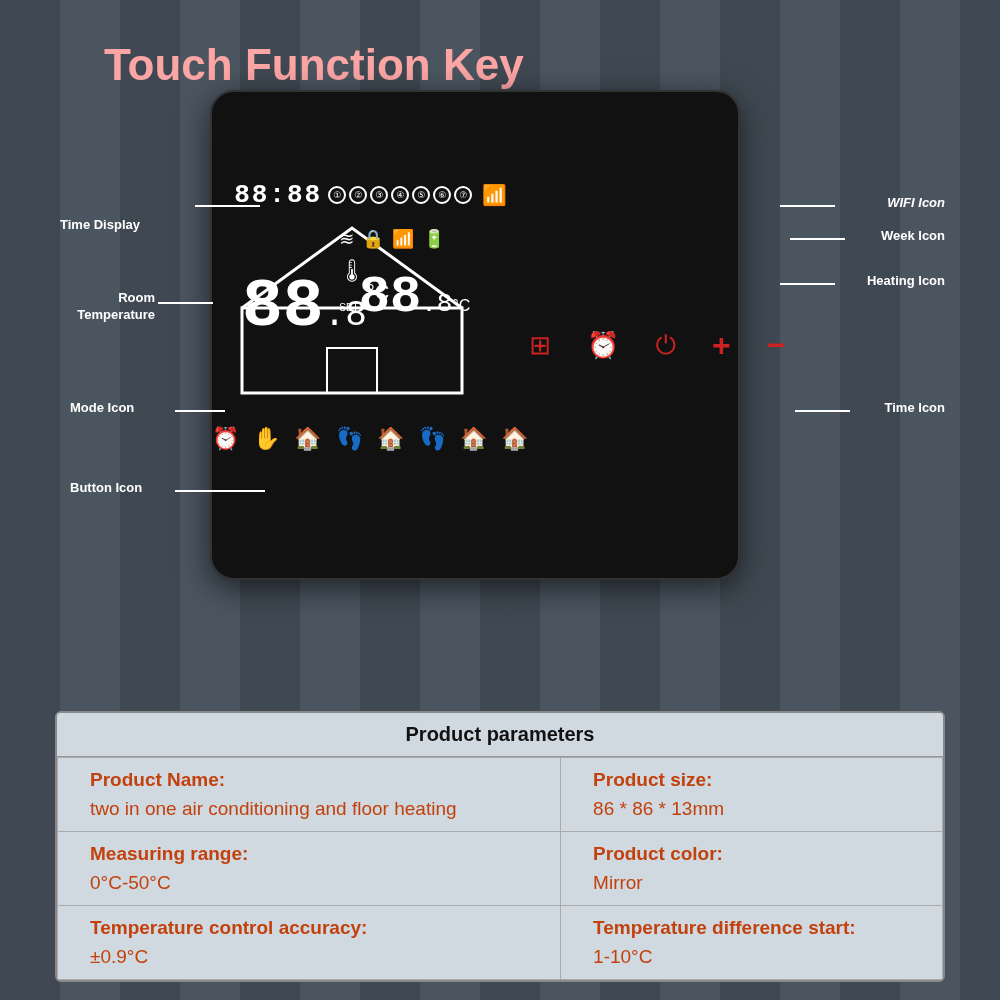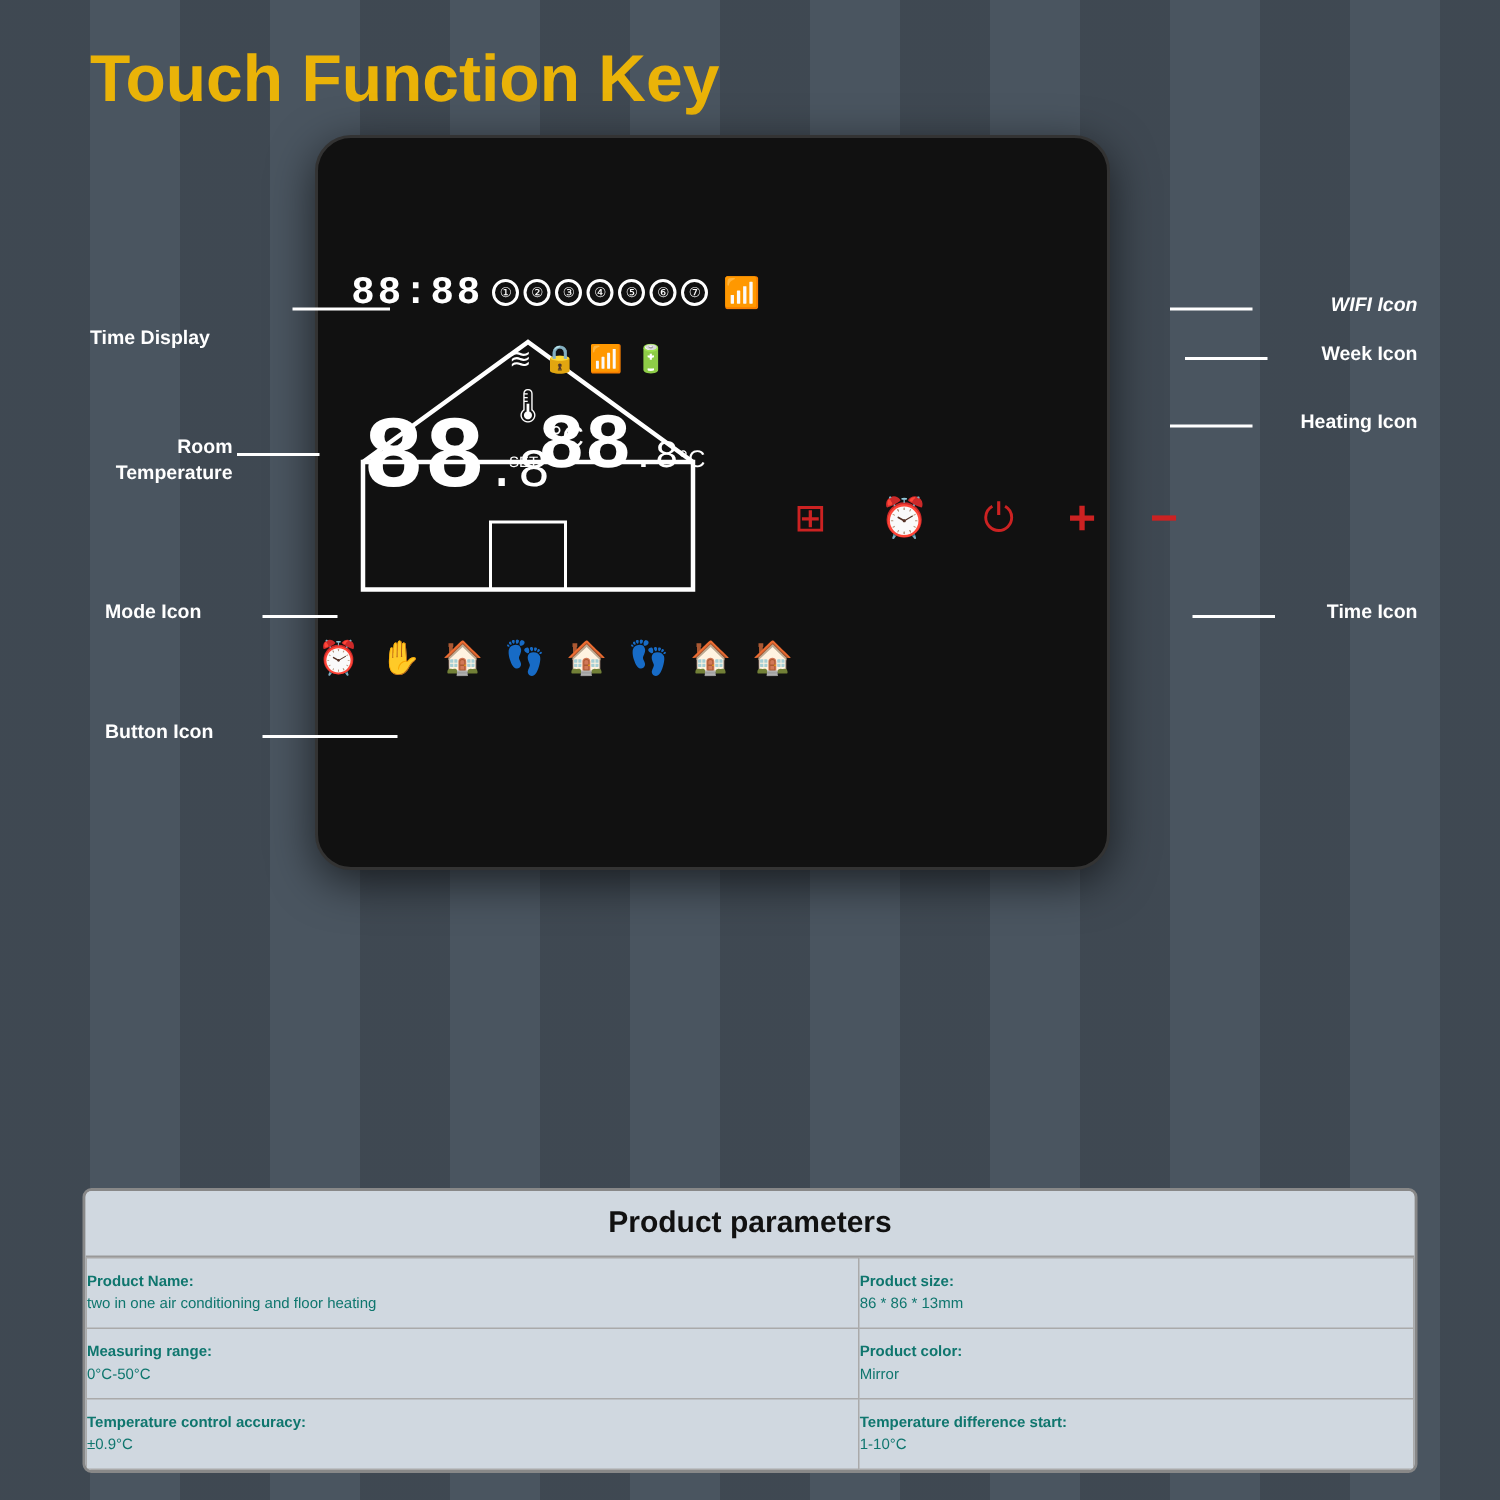--- a/index.html
+++ b/index.html
@@ -22,24 +22,25 @@
         rgba(0,0,0,0.15) 60px,
         transparent 60px,
         transparent 120px
       );
       pointer-events: none;
     }
 
     .page-title {
       font-size: 44px;
       font-weight: bold;
-      color: #eab308;
-      position: absolute;
-      top: 28px;
+      color: #fca5a5;
+      position: absolute;
+      top: 40px;
       left: 60px;
+      padding-left: 44px;
     }
 
     
     .thermostat-container {
       position: absolute;
       top: 90px;
       left: 210px;
       width: 530px;
       height: 490px;
     }
@@ -222,23 +223,23 @@
       border-bottom: 1px solid #999;
       color: #111;
     }
 
     .params-table {
       width: 100%;
       border-collapse: collapse;
     }
 
     .params-table td {
-      padding: 8px 0;
-      font-size: 10px;
-      color: #0f766e;
+      padding: 8px 32px;
+      font-size: 19px;
+      color: #c2410c;
       border: 1px solid #aaa;
       vertical-align: top;
       line-height: 1.5;
     }
 
     .param-label {
       font-weight: bold;
       display: block;
     }
 

